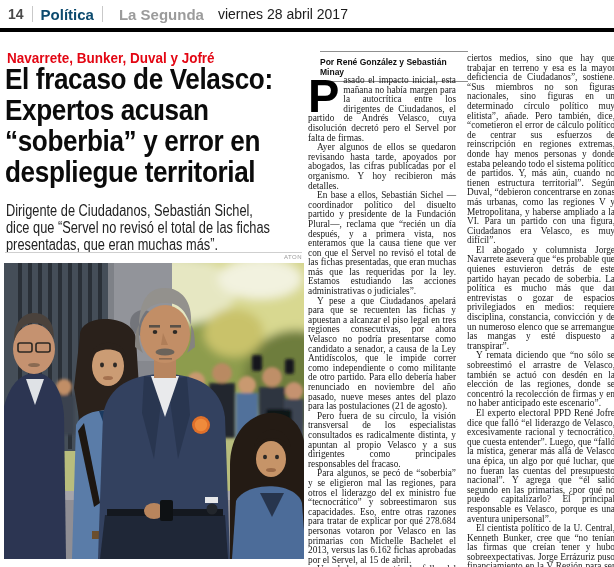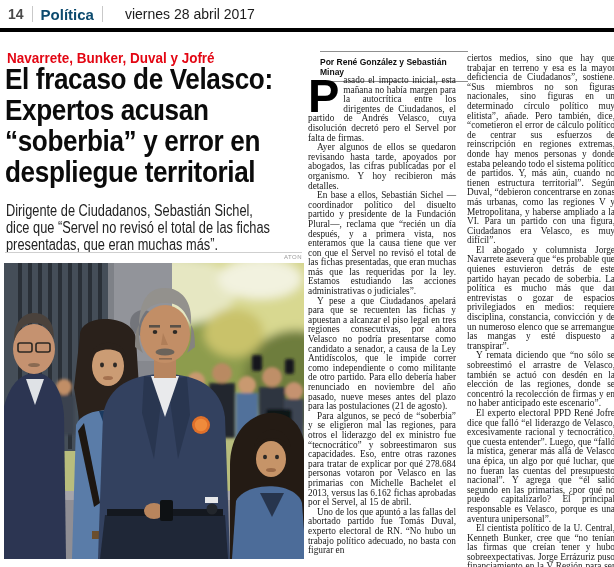--- a/index.html
+++ b/index.html
@@ -44,20 +44,21 @@
 </head>
 <body>
 
 <div class="page">
 
   <div class="hdr">
     <span class="pgnum">14</span>
     <span class="vdiv"></span>
     <span class="section">Política</span>
     <span class="vdiv"></span>
+    <span class="pub">La Segunda</span>
     <span class="date">viernes 28 abril 2017</span>
   </div>
   <div class="black-rule"></div>
 
   <div class="kicker">Navarrete, Bunker, Duval y Jofré</div>
   <h1 class="headline">
     <div>El fracaso de Velasco:</div>
     <div>Expertos acusan</div>
     <div>“soberbia” y error en</div>
     <div>despliegue territorial</div>
@@ -201,20 +202,21 @@
     <div class="rule"></div>
     <div class="byline">Por René González y Sebastián Minay</div>
     <div class="rule"></div>
   </div>
 
   <div class="col col1">
     <p class="first"><span class="dropcap">P</span><span>asado el impacto inicial, esta mañana no había margen para la autocrítica entre los dirigentes de Ciudadanos, el partido de Andrés Velasco, cuya disolución decretó pero el Servel por falta de firmas.</span></p>
     <p>Ayer algunos de ellos se quedaron revisando hasta tarde, apoyados por abogados, las cifras publicadas por el organismo. Y hoy recibieron más detalles.</p>
     <p>En base a ellos, Sebastián Sichel —coordinador político del disuelto partido y presidente de la Fundación Plural—, reclama que “recién un día después, y a primera vista, nos enteramos que la causa tiene que ver con que el Servel no revisó el total de las fichas presentadas, que eran muchas más que las requeridas por la ley. Estamos estudiando las acciones administrativas o judiciales”.</p>
     <p>Y pese a que Ciudadanos apelará para que se recuenten las fichas y apuestan a alcanzar el piso legal en tres regiones consecutivas, por ahora Velasco no podría presentarse como candidato a senador, a causa de la Ley Antidíscolos, que le impide correr como independiente o como militante de otro partido. Para ello debería haber renunciado en noviembre del año pasado, nueve meses antes del plazo para las postulaciones (21 de agosto).</p>
+    <p>Pero fuera de su círculo, la visión transversal de los especialistas consultados es radicalmente distinta, y apuntan al propio Velasco y a sus dirigentes como principales responsables del fracaso.</p>
     <p>Para algunos, se pecó de “soberbia” y se eligieron mal las regiones, para otros el liderazgo del ex ministro fue “tecnocrático” y sobreestimaron sus capacidades. Eso, entre otras razones para tratar de explicar por qué 278.684 personas votaron por Velasco en las primarias con Michelle Bachelet el 2013, versus las 6.162 fichas aprobadas por el Servel, al 15 de abril.</p>
     <p>Uno de los que apuntó a las fallas del abortado partido fue Tomás Duval, experto electoral de RN. “No hubo un trabajo político adecuado, no basta con figurar en</p>
   </div>
 
   <div class="col col2">
     <p class="cont">ciertos medios, sino que hay que trabajar en terreno y esa es la mayor deficiencia de Ciudadanos”, sostiene. “Sus miembros no son figuras nacionales, sino figuras en un determinado círculo político muy elitista”, añade. Pero también, dice, “cometieron el error de cálculo político de centrar sus esfuerzos de reinscripción en regiones extremas, donde hay menos personas y donde estaba peleando todo el sistema político de partidos. Y, más aún, cuando no tienen estructura territorial”. Según Duval, “debieron concentrarse en zonas más urbanas, como las regiones V y Metropolitana, y haberse ampliado a la VI. Para un partido con una figura, Ciudadanos era Velasco, es muy difícil”.</p>
     <p>El abogado y columnista Jorge Navarrete asevera que “es probable que quienes estuvieron detrás de este partido hayan pecado de soberbia. La política es mucho más que dar entrevistas o gozar de espacios privilegiados en medios: requiere disciplina, constancia, convicción y de un numeroso elenco que se arremangue las mangas y esté dispuesto a transpirar”.</p>
     <p>Y remata diciendo que “no sólo se sobreestimó el arrastre de Velasco, también se actuó con desdén en la elección de las regiones, donde se concentró la recolección de firmas y en no haber anticipado este escenario”.</p>
     <p>El experto electoral PPD René Jofre dice que falló “el liderazgo de Velasco, excesivamente racional y tecnocrático, que cuesta entender”. Luego, que “falló la mística, generar más allá de Velasco una épica, un algo por qué luchar, que no fueran las cuentas del presupuesto nacional”. Y agrega que “él salió segundo en las primarias, ¿por qué no puedo capitalizarlo? El principal responsable es Velasco, porque es una aventura unipersonal”.</p>
     <p>El cientista político de la U. Central, Kenneth Bunker, cree que “no tenían las firmas que creían tener y hubo sobreexpectativas. Jorge Errázuriz puso financiamiento en la V Región para ser candidato, pero descuidó el primer objetivo: reinscribir el partido”. También dice que “otro error fue no competir en las municipales”.</p>

